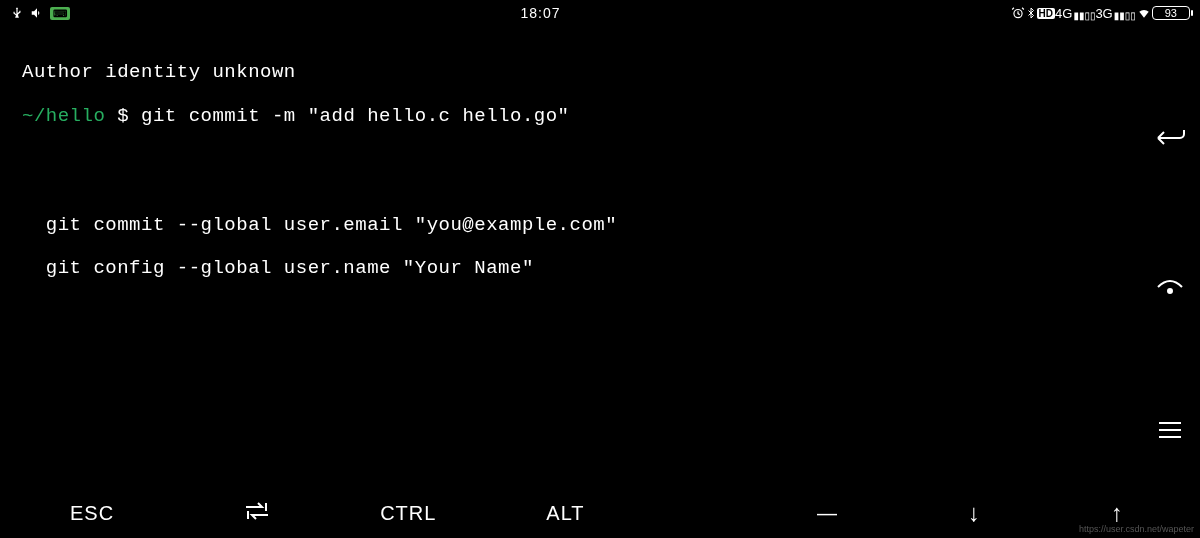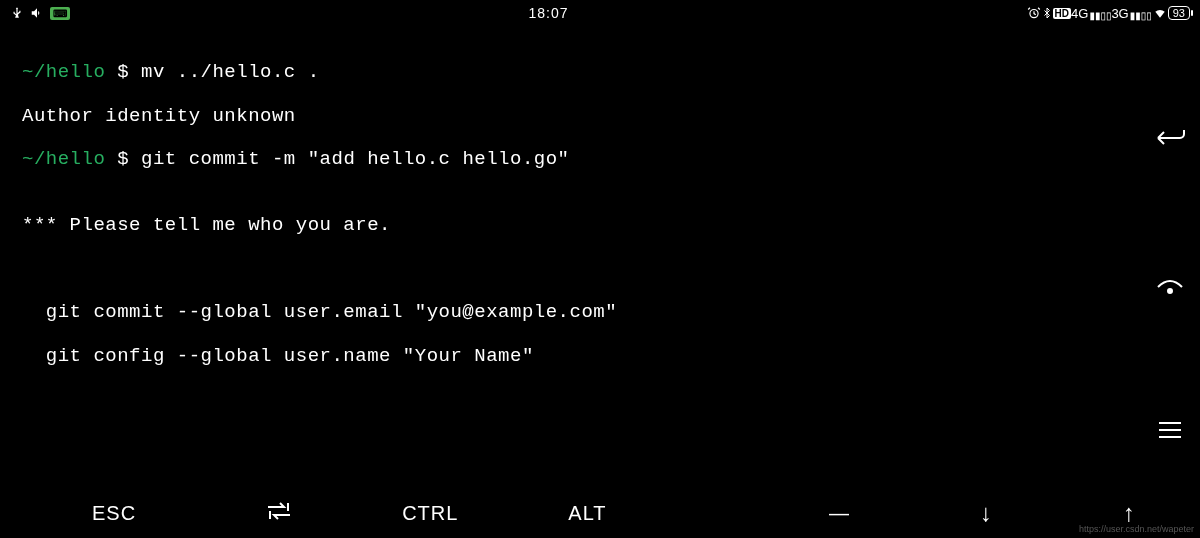--- a/index.html
+++ b/index.html
@@ -14,38 +14,38 @@
       padding: 2px 10px; height: 26px; font-family: sans-serif; font-size: 14px;
     }
     .status-left, .status-right { display: flex; align-items: center; gap: 6px; }
     .status-right { gap: 0; }
     .ic { display: inline-flex; align-items: center; justify-content: center; }
     .vol-badge { background: #4caf50; color: #000; font-size: 10px; padding: 1px 3px; border-radius: 2px; font-weight: bold; }
     .clock { font-weight: 500; letter-spacing: 1px; }
     .hd-badge { background: #fff; color: #000; font-size: 10px; padding: 0 2px; border-radius: 2px; font-weight: bold; }
     .sig { font-size: 10px; display: flex; align-items: flex-end; }
     .sig sup { font-size: 13px; margin-right: 1px; }
-    .batt { border: 1.5px solid #fff; border-radius: 4px; padding: 0 4px; font-size: 11px; position: relative; }
+    .batt { border: 1.5px solid #fff; border-radius: 4px; padding: 0 12px; font-size: 11px; position: relative; }
     .batt::after { content:''; position:absolute; right:-4px; top:3px; width:2px; height:6px; background:#fff; border-radius:1px; }
 
     .terminal { padding: 14px 22px 0 22px; line-height: 1.15; white-space: pre; letter-spacing: 0.5px; }
     .line { display: block; }
     .prompt-path { color: #27ae60; }
     .prompt-dollar { color: #fff; }
 
     .side-nav {
       position: absolute; right: 12px; top: 120px;
       display: flex; flex-direction: column; gap: 110px; align-items: center;
     }
     .side-btn { width: 36px; height: 36px; display: flex; align-items: center; justify-content: center; color: #fff; }
 
     .bottom-bar {
-      position: absolute; bottom: 0; left: 0; right: 4px; height: 50px;
+      position: absolute; bottom: 0; left: 0; right: 16px; height: 50px;
       display: flex; align-items: center; color: #fff;
-      font-family: sans-serif; font-size: 20px; padding: 0 60px 0 92px;
+      font-family: sans-serif; font-size: 20px; padding: 0 60px 0 70px;
     }
     .bb-item { flex: 0 0 auto; text-align: center; letter-spacing: 1px; }
     .bb-spacer-s { width: 130px; }
     .bb-spacer-m { width: 110px; }
     .bb-gap { flex: 1; }
     .bb-arrow { font-size: 24px; }
 
     .watermark {
       position: absolute; right: 6px; bottom: 4px;
       font-family: sans-serif; font-size: 9px; color: #555;
@@ -88,25 +88,23 @@
     <span class="ic">
       <svg width="16" height="14" viewBox="0 0 24 24" fill="#fff">
           <path d="M12 20l8-10a12 12 0 00-16 0l8 10z"></path>
         </svg>
     </span>
     <span class="batt">93</span>
   </div>
 </div>
 
 <div class="terminal">
-<span class="line"><span class="prompt-path">~/hello</span> <span class="prompt-dollar">$</span> <span>mv ../hello.c .</span></span>
 <span class="line">Author identity unknown</span>
 <span class="line"><span class="prompt-path">~/hello</span> <span class="prompt-dollar">$</span> <span>git commit -m "add hello.c hello.go"</span></span>
 <span class="line"></span>
-<span class="line">*** Please tell me who you are.</span>
 <span class="line"></span>
 <span class="line"></span>
 <span class="line">  git commit --global user.email "you@example.com"</span>
 <span class="line">  git config --global user.name "Your Name"</span>
 <span class="line"></span>
 
 
 <span class="line"></span>
 
 

